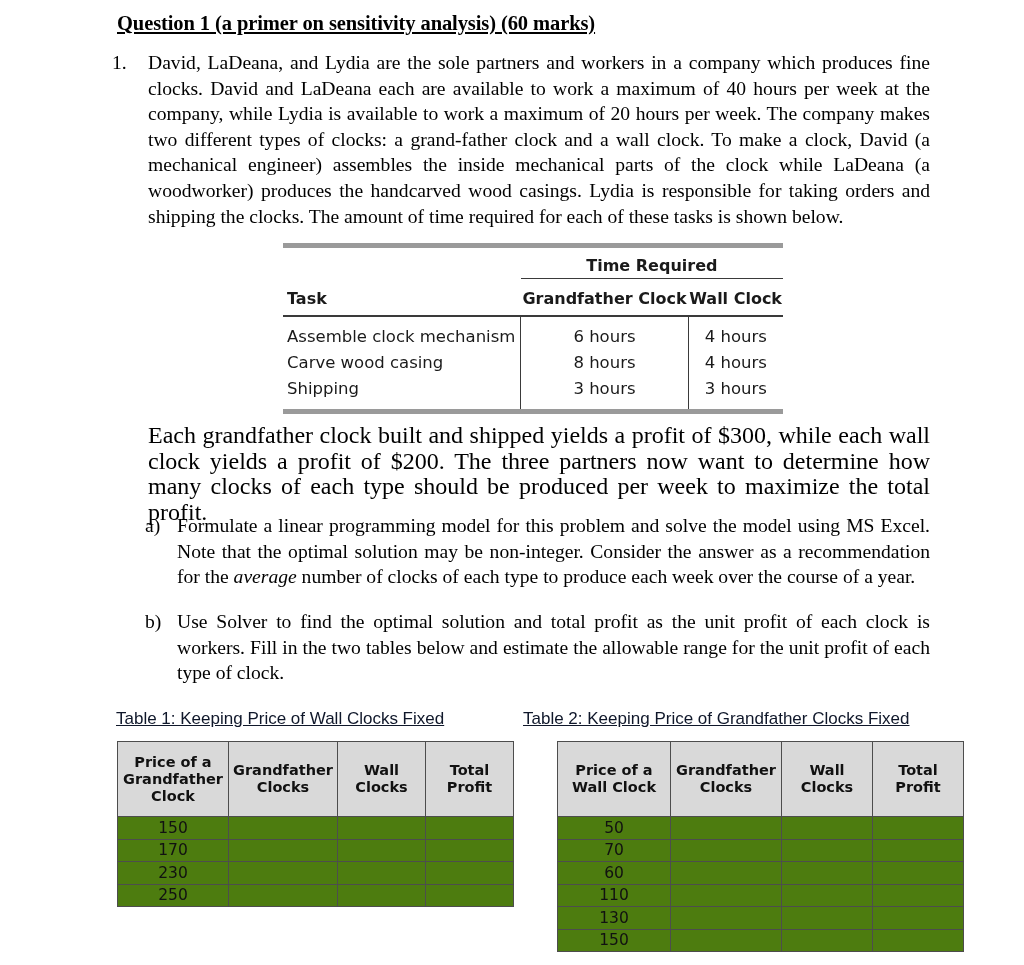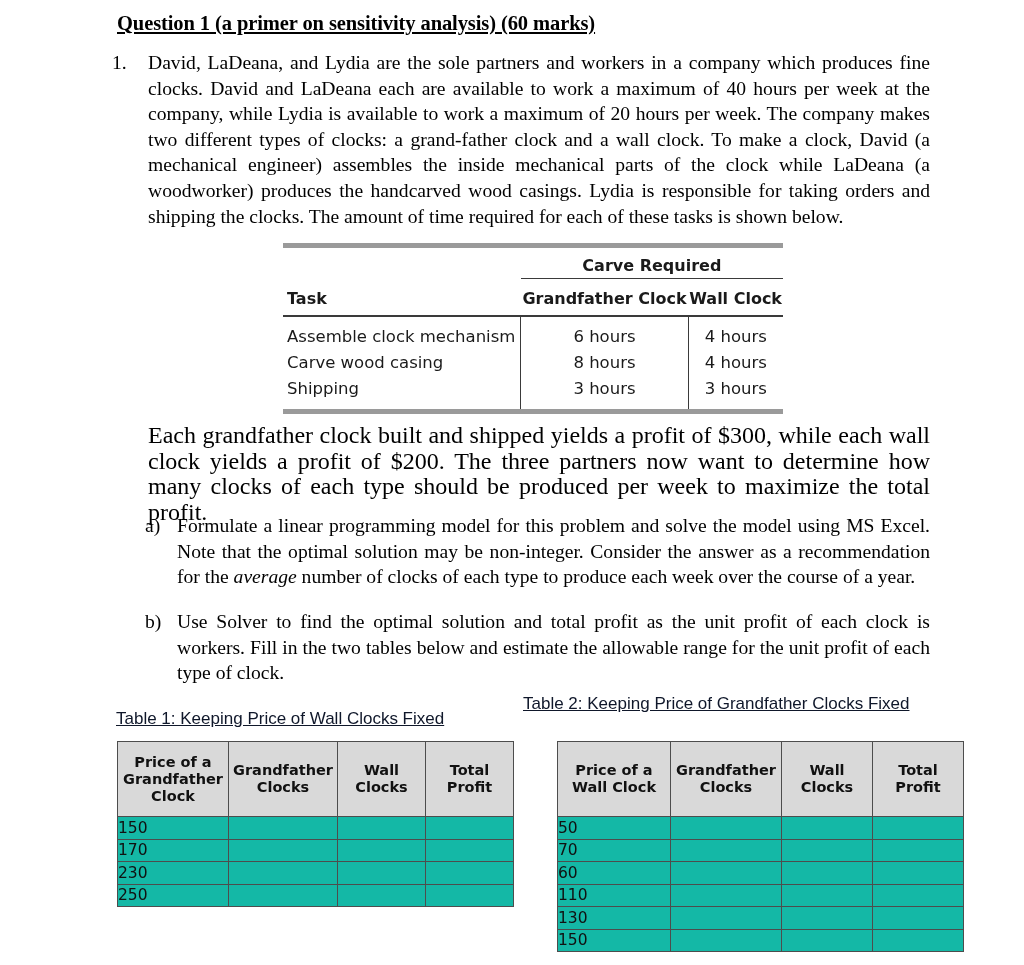--- a/index.html
+++ b/index.html
@@ -151,21 +151,21 @@
   
   .tbl-caption {
     position: absolute;
     font-family: "Liberation Sans", "DejaVu Sans", sans-serif;
     font-size: 17px;
     text-decoration: underline;
     white-space: nowrap;
     color: #0f172a;
   }
   #cap1 { left: 116px; top: 709px; }
-  #cap2 { left: 523px; top: 694px; }
+  #cap2 { left: 523px; top: 709px; }
 
   table.grid {
     position: absolute;
     border-collapse: collapse;
     font-family: "DejaVu Sans", "Liberation Sans", sans-serif;
     table-layout: fixed;
   }
   #table1 { left: 117px; top: 741px; width: 396px; }
   #table2 { left: 557px; top: 741px; width: 406px; }
 
@@ -179,23 +179,23 @@
     font-weight: bold;
     line-height: 17px;
     height: 74px;
     vertical-align: middle;
     text-align: center;
     color: #111;
   }
   table.grid td {
     height: 21.5px;
     font-size: 15.5px;
-    text-align: left;
+    text-align: center;
     vertical-align: middle;
-    background: #14b8a6;
+    background: #4d7c0f;
     color: #111;
   }
   table.grid td.price { font-weight: normal; }
   table.grid td.blank { }
 
   .col-price1 { width: 111px; }
   .col-gf1    { width: 109px; }
   .col-wall1  { width: 88px; }
   .col-tp1    { width: 88px; }
 
@@ -216,21 +216,21 @@
     <span class="body">David, LaDeana, and Lydia are the sole partners and workers in a company which produces fine clocks. David and LaDeana each are available to work a maximum of 40 hours per week at the company, while Lydia is available to work a maximum of 20 hours per week.  The company makes two different types of clocks: a grand-father clock and a wall clock. To make a clock, David (a mechanical engineer) assembles the inside mechanical parts of the clock while LaDeana (a woodworker) produces the handcarved wood casings. Lydia is responsible for taking orders and shipping the clocks. The amount of time required for each of these tasks is shown below.</span>
   </div>
 
   <table class="time-table">
     <tbody>
         <tr class="rule-top">
       <td colspan="3"></td>
     </tr>
     <tr>
       <td class="tt-blankspan"></td>
-      <td class="tt-span" colspan="2">Carve Required</td>
+      <td class="tt-span" colspan="2">Time Required</td>
     </tr>
     <tr>
       <td class="tt-head tt-head-task">Task</td>
       <td class="tt-head tt-head-c">Grandfather Clock</td>
       <td class="tt-head tt-head-c">Wall Clock</td>
     </tr>
     <tr class="tt-sep">
       <td colspan="3"></td>
     </tr>
     </tbody>

